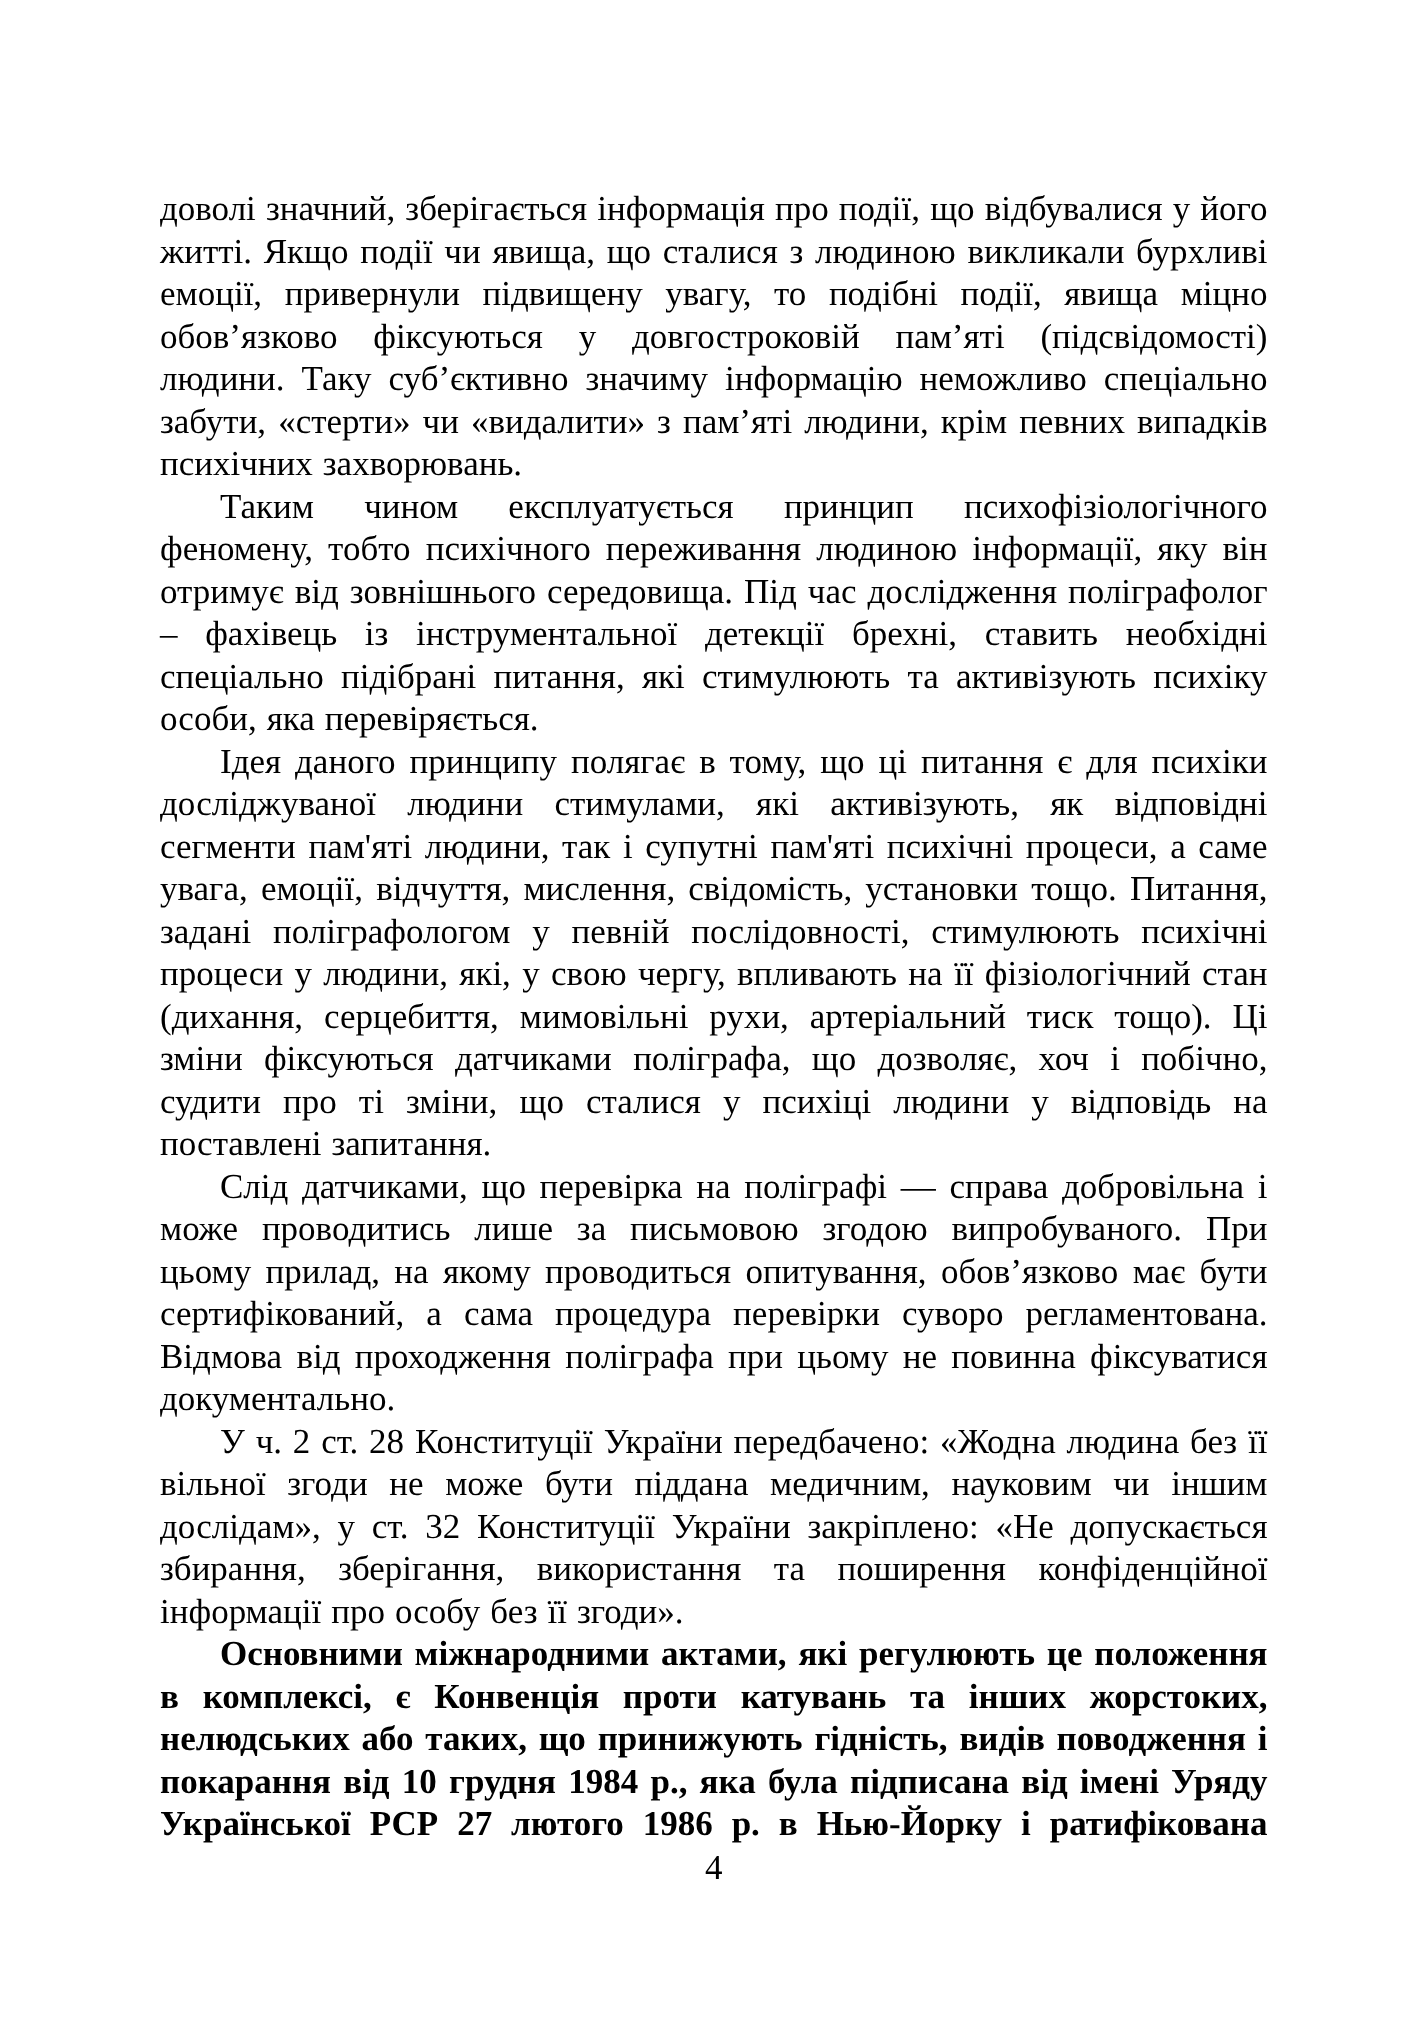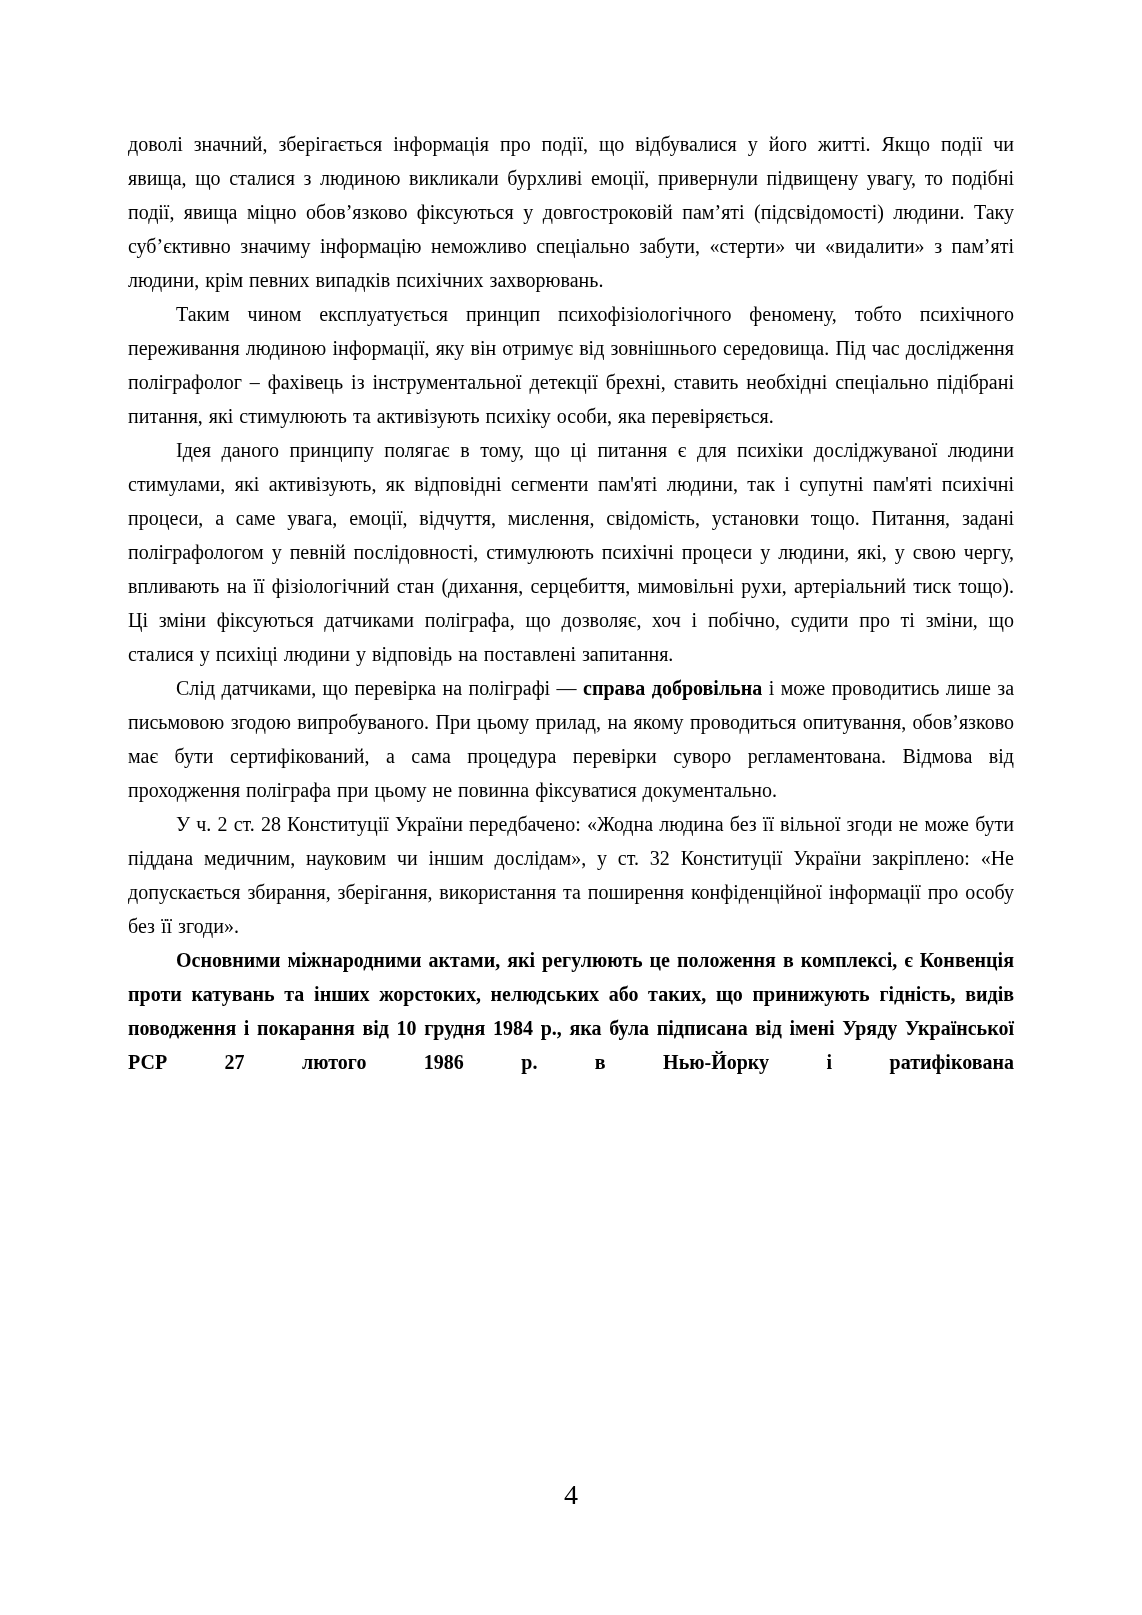--- a/index.html
+++ b/index.html
@@ -12,42 +12,42 @@
     width: 1142px;
     height: 1615px;
     background: #ffffff;
     overflow: hidden;
     font-family: "Liberation Serif", "DejaVu Serif", serif;
     color: #000000;
   }
   .text-block {
     position: absolute;
     left: 128px;
-    top: 127px;
+    top: 151px;
     width: 886px;
-    font-size: 20px;
+    font-size: 28px;
     line-height: 34px;
     text-align: justify;
   }
   .para {
     margin: 0;
     padding: 0;
     text-indent: 48px;
     word-spacing: 1px;
   }
   .para.no-indent {
     text-indent: 0;
   }
   
   .para.continues {
     text-align-last: justify;
     font-weight: bold;
   }
   .para b {
-    font-weight: bold;
+    font-weight: normal;
   }
   .page-number {
     position: absolute;
     left: 0;
     width: 1142px;
     top: 1478px;
     text-align: center;
     font-size: 28px;
     line-height: 34px;
   }

